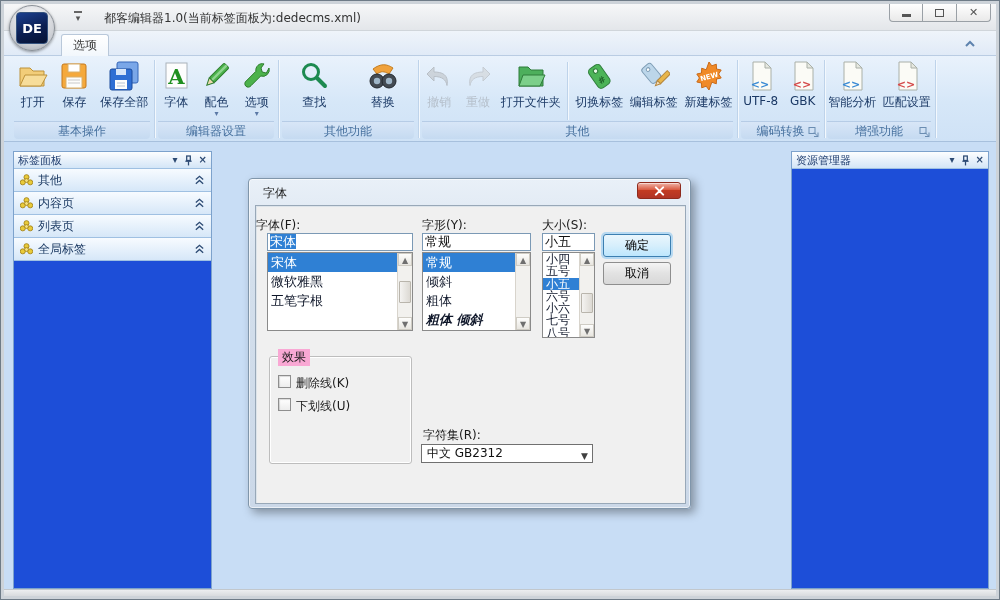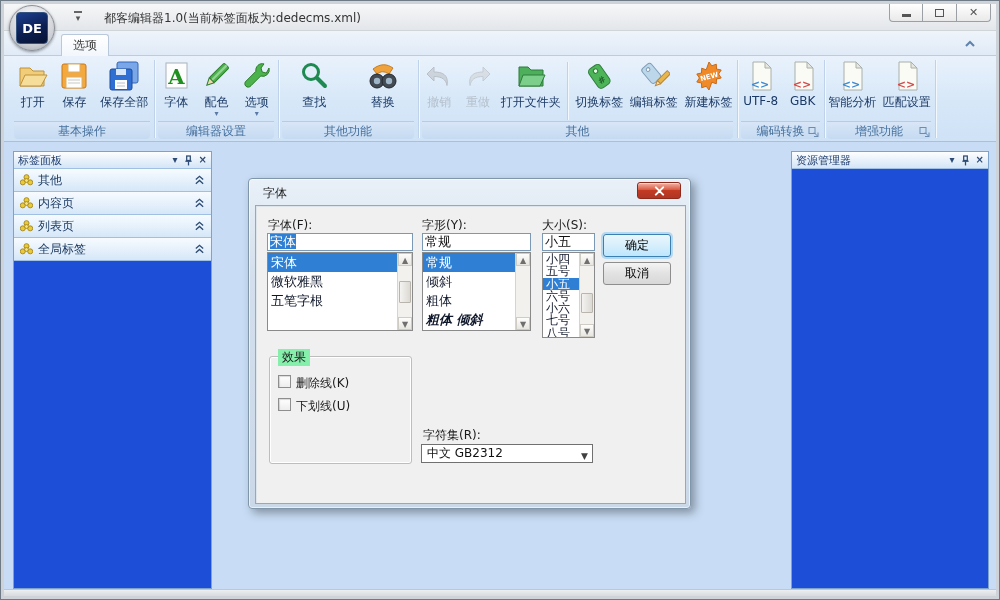--- a/index.html
+++ b/index.html
@@ -103,21 +103,21 @@
   .vthumb { position:absolute; left:1px; right:1px; background:linear-gradient(90deg,#f4f3f1,#dcd9d3);
             border:1px solid #b9b5ac; border-radius:1px; }
 
   .dbtn { position:absolute; width:68px; height:23px; font-size:12px; color:#000; text-align:center; line-height:21px;
           background:linear-gradient(#f4f4f4,#e2e2e2 50%,#d8d8d8); border:1px solid #8e8e8e; border-radius:3px; }
   .dbtn.default { background:linear-gradient(#eaf6fd,#d7effc 50%,#bde6fd);
                   border:1px solid #3c7fb1; box-shadow:0 0 0 2px #b6d9f2; }
 
   .groupbox { position:absolute; border:1px solid #bdbdbd; border-radius:3px;
               box-shadow:inset 0 0 0 1px #ffffff; }
-  .groupbox-label { position:absolute; top:-8px; left:8px; background:#86efac; padding:0 4px; font-size:12px; color:#1a1a1a; }
+  .groupbox-label { position:absolute; top:-8px; left:8px; background:#f9a8d4; padding:0 4px; font-size:12px; color:#1a1a1a; }
   .chk { position:absolute; width:13px; height:13px; background:linear-gradient(#fff,#ededed);
          border:1px solid #8e8e8e; box-shadow:inset 1px 1px 1px rgba(0,0,0,.15); }
   .chk-label { position:absolute; font-size:12px; color:#1a1a1a; white-space:nowrap; }
   #sample-text { position:absolute; left:0; right:0; top:26px; text-align:center; font-size:13px; color:#000; }
   .combo { position:absolute; height:19px; background:#fff; border:1px solid #707070;
            font-size:12px; color:#111; line-height:17px; padding:0 16px 0 5px; }
   .combo-arrow { position:absolute; right:4px; top:3px; font-size:9px; color:#404040; }
 
   #bottom-edge { position:absolute; left:3px; right:3px; bottom:3px; height:7px;
                  background:linear-gradient(#eceef0,#d8dbde); border-top:1px solid #c2c7cc; }
@@ -429,21 +429,21 @@
 
   <div id="dialog">
     <div id="dialog-title">字体</div>
     <div id="dialog-close">
       <svg width="11" height="10" viewBox="0 0 12 11">
           <path d="M2 1.5l8 8M10 1.5l-8 8" stroke="#fff" stroke-width="2.2" stroke-linecap="round"></path>
         </svg>
     </div>
     <div id="dialog-client">
 
-      <div class="dlabel" style="left:12px;top:11px;">字体(F):</div>
+      <div class="dlabel" style="left:0;top:11px;">字体(F):</div>
       <div class="dinput" style="left:11px;top:27px;width:146px;"><span class="sel">宋体</span></div>
       <div class="dlist" style="left:11px;top:46px;width:146px;height:79px;">
         <div class="dlist-rows">
           <div class="drow selected">宋体</div>
           <div class="drow">微软雅黑</div>
           <div class="drow">五笔字根</div>
         </div>
         <div class="vscroll">
           <div class="varrow up">▲</div>
           <div class="vthumb" style="top:28px;height:22px;"></div>

